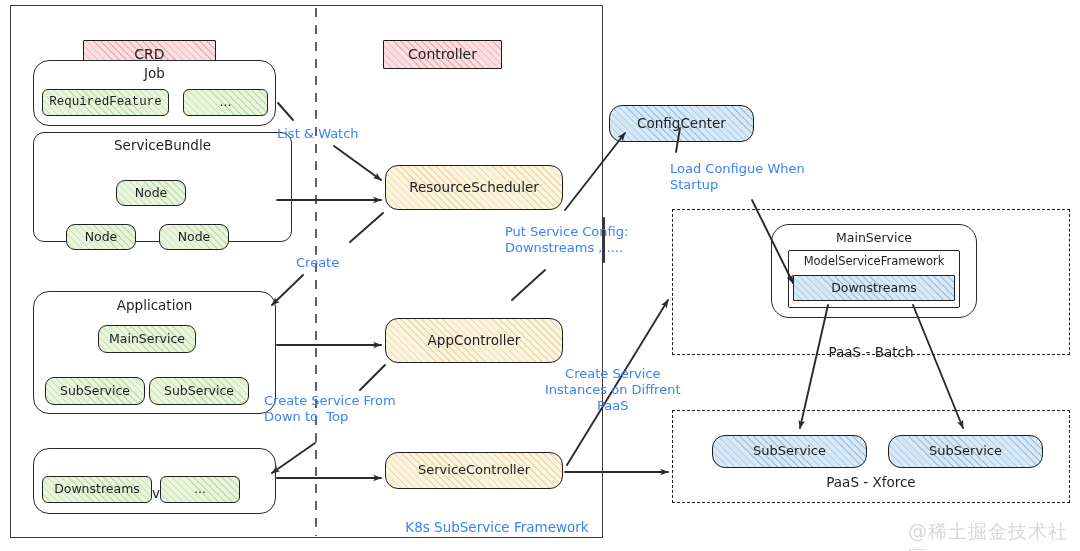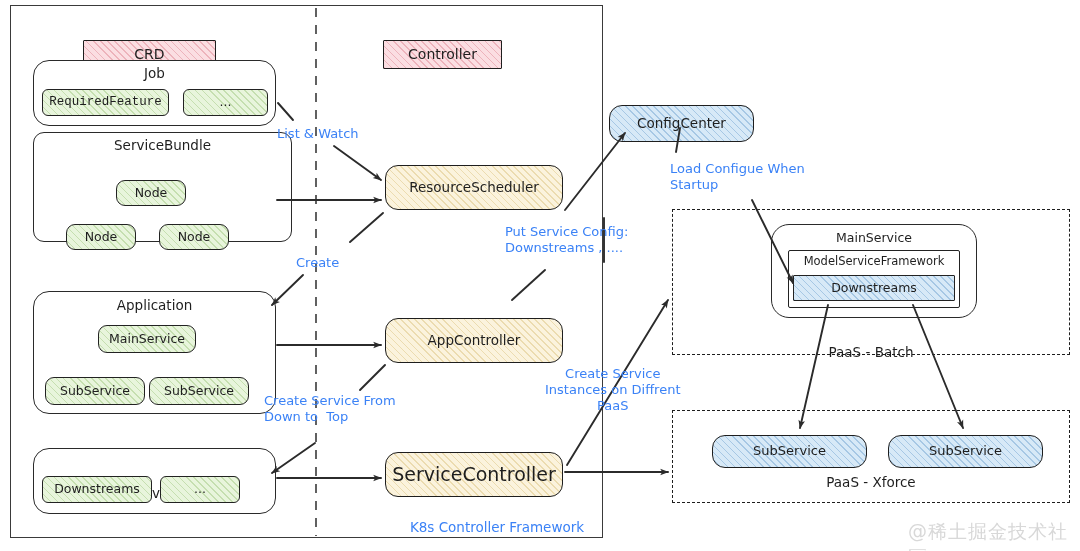--- a/index.html
+++ b/index.html
@@ -48,21 +48,21 @@
 <body>
 
 <div id="stage">
 
   <div class="outer-frame" style="left:10px;top:5px;width:593px;height:533px;"></div>
 
   <svg class="layer">
     <line x1="316" y1="8" x2="316" y2="536" stroke="#3a3a3a" stroke-width="1.6" stroke-dasharray="9 8"></line>
   </svg>
 
-  <div class="lbl" style="left:392px;top:519px;width:210px;text-align:center;font-size:13.5px;">K8s Controller Framework</div>
+  <div class="lbl" style="left:392px;top:519px;width:210px;text-align:center;font-size:13.5px;">K8s SubService Framework</div>
 
   <div class="node bd r-0 hatch-pink" style="left:83px;top:15px;width:133px;height:29px;font-size:14px;">CRD</div>
 
   <div class="node bd r-0 hatch-pink" style="left:383px;top:15px;width:119px;height:29px;font-size:14px;">Controller</div>
 
   <div class="group-box" style="left:33px;top:60px;width:243px;height:66px;">
     <div class="group-title" style="top:4px;">Job</div>
   </div>
   <div class="node bd-thin r-sm hatch-green" style="left:42px;top:89px;width:127px;height:27px;font-size:12.5px;font-family:Liberation Mono, monospace;">RequiredFeature</div>
   <div class="node bd-thin r-sm hatch-green" style="left:183px;top:89px;width:85px;height:27px;font-size:12.5px;">...</div>
@@ -84,21 +84,21 @@
   <div class="group-box" style="left:33px;top:448px;width:243px;height:66px;">
     <div class="group-title" style="top:4px;margin-top:32px;">Service</div>
   </div>
   <div class="node bd-thin r-sm hatch-green" style="left:42px;top:476px;width:110px;height:27px;font-size:12.5px;">Downstreams</div>
   <div class="node bd-thin r-sm hatch-green" style="left:160px;top:476px;width:80px;height:27px;font-size:12.5px;">...</div>
 
   <div class="node bd r-lg hatch-yellow" style="left:385px;top:165px;width:178px;height:45px;font-size:13.5px;">ResourceScheduler</div>
 
   <div class="node bd r-lg hatch-yellow" style="left:385px;top:318px;width:178px;height:45px;font-size:13.5px;">AppController</div>
 
-  <div class="node bd r-lg hatch-yellow" style="left:385px;top:452px;width:178px;height:45px;font-size:19px;text-align:right;">ServiceController</div>
+  <div class="node bd r-lg hatch-yellow" style="left:385px;top:452px;width:178px;height:37px;font-size:13px;text-align:right;">ServiceController</div>
 
   <div class="node bd r-lg hatch-blue" style="left:609px;top:86px;width:145px;height:37px;font-size:13.5px;margin-top:19px;">ConfigCenter</div>
 
   <div class="dashed-zone" style="left:672px;top:209px;width:398px;height:146px;"></div>
   <div class="zone-title" style="left:672px;top:344px;width:398px;">PaaS - Batch</div>
 
   <div class="group-box" style="left:771px;top:224px;width:206px;height:94px;border-radius:18px;">
     <div class="group-title" style="top:5px;font-size:12.5px;">MainService</div>
   </div>
   <div style="position:absolute;left:788px;top:250px;width:172px;height:58px;box-sizing:border-box;

